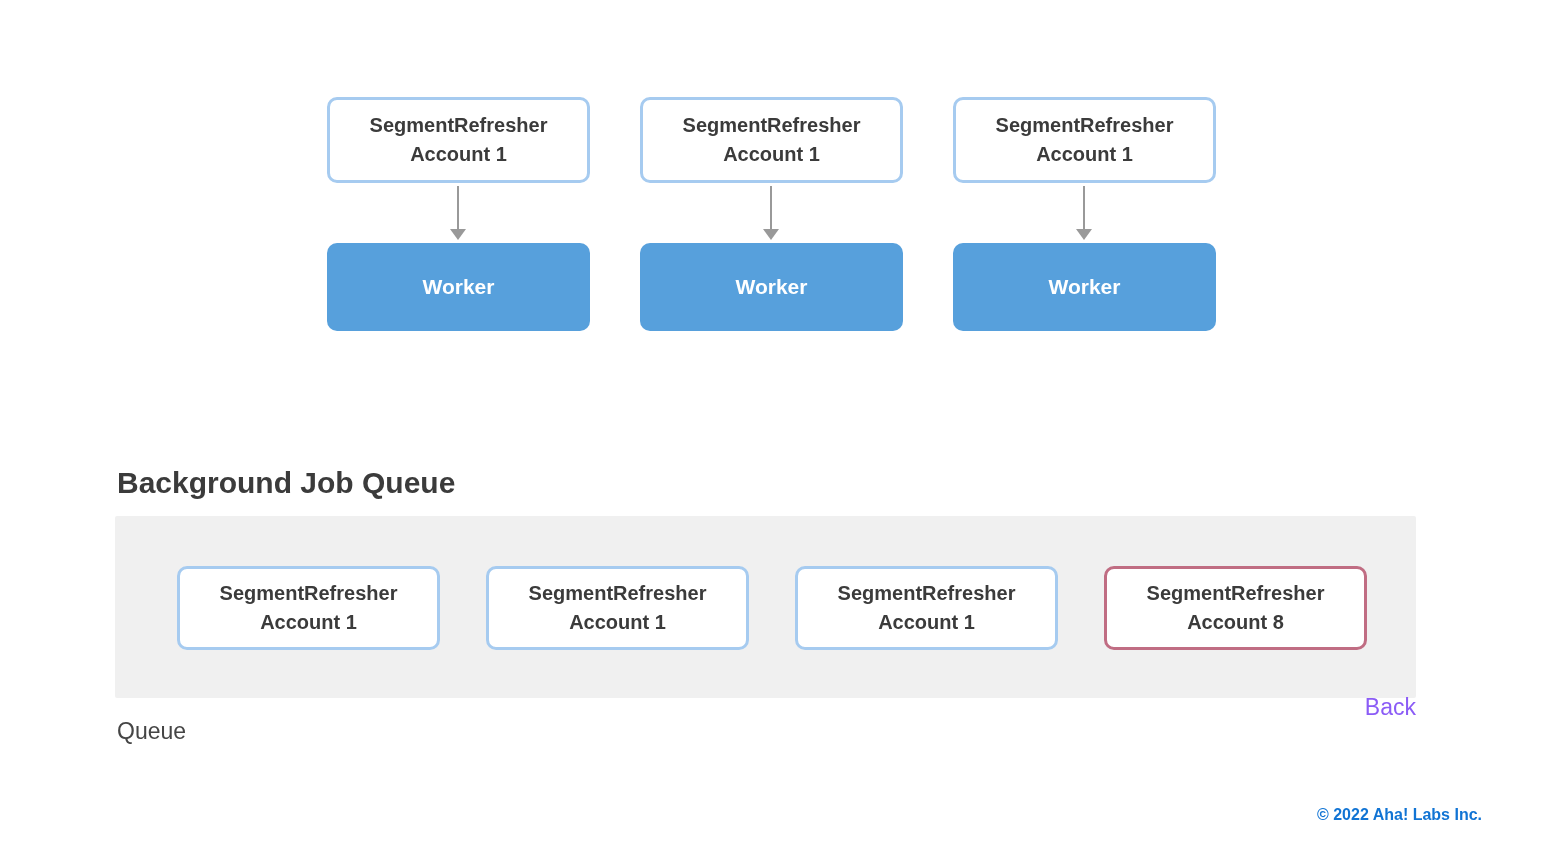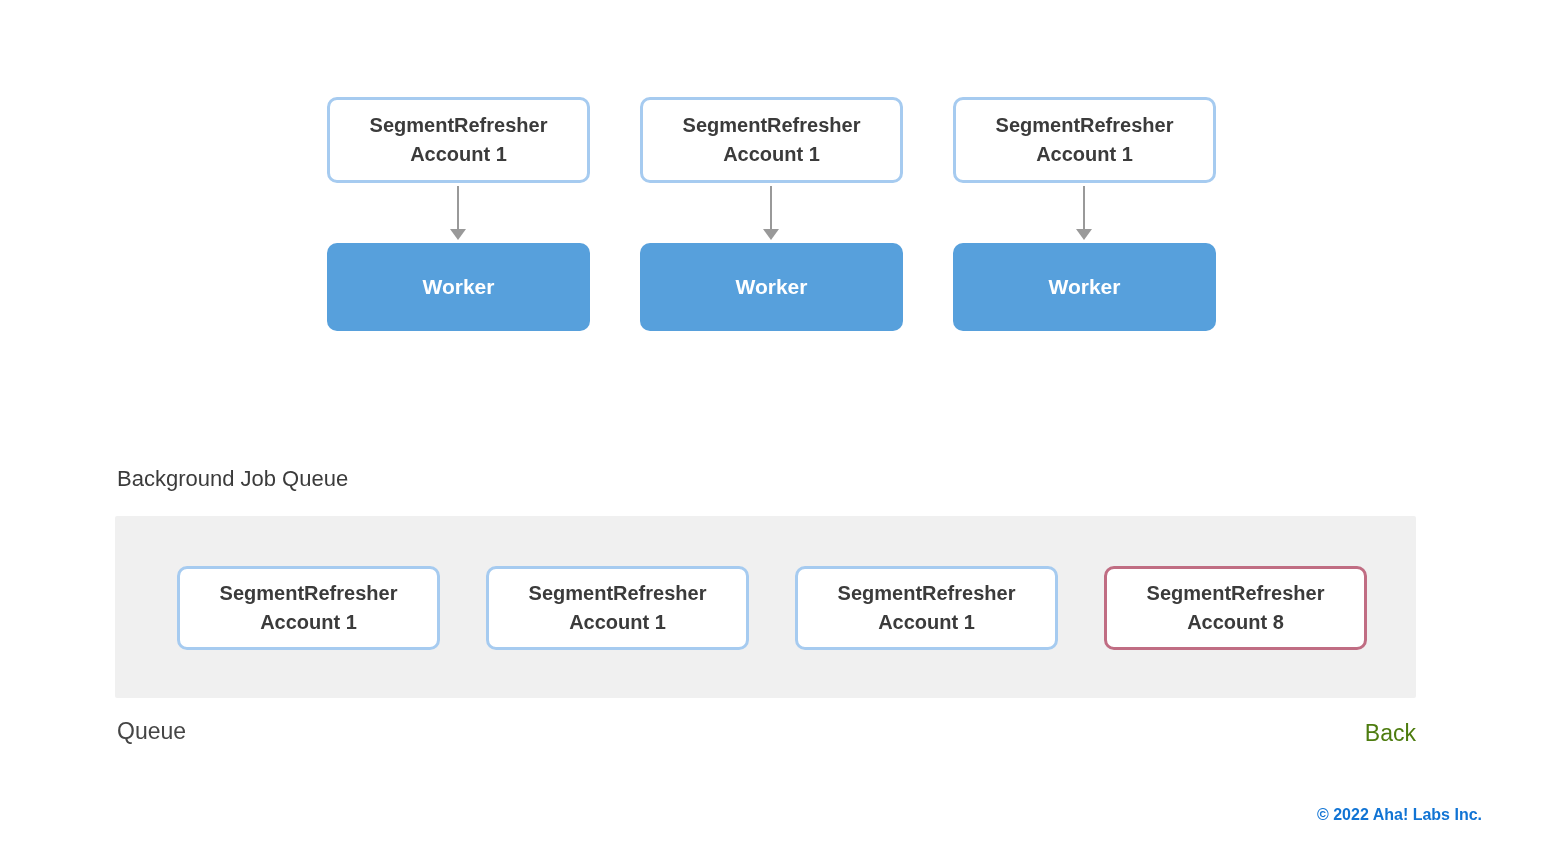--- a/index.html
+++ b/index.html
@@ -57,21 +57,21 @@
   .col-1 .arrow { left: 763px; }
   .col-2 .arrow { left: 1076px; }
   .job-box { top: 97px; }
   .arrow   { top: 186px; }
   .worker-box { top: 243px; text-align: center; }
 
   
   .queue-title {
     position: absolute;
     left: 117px; top: 466px;
-    font-size: 22px; font-weight: 400;
+    font-size: 30px; font-weight: 700;
     color: var(--heading_text, #3B3B3B);
   }
   .queue-container {
     position: absolute;
     left: 115px; top: 516px;
     width: 1301px; height: 182px;
     background: var(--queue_background, #F0F0F0);
     border-radius: 2px;
   }
   .queue-item {
@@ -95,23 +95,23 @@
   .queue-item.variant-account2 { border-color: var(--job_border_red, #C06D83); }
 
   .front-label {
     position: absolute;
     left: 117px; top: 718px;
     font-size: 23px; font-weight: 400;
     color: #454545;
   }
   .back-label {
     position: absolute;
-    right: 127px; top: 720px;
+    right: 127px; top: 694px;
     font-size: 23px; font-weight: 400;
-    color: #4d7c0f;
+    color: #8b5cf6;
   }
 
   .copyright {
     position: absolute;
     right: 61px; top: 806px;
     font-size: 16px; font-weight: 700;
     color: var(--copyright_blue, #1174D4);
   }
 </style>
 </head>

